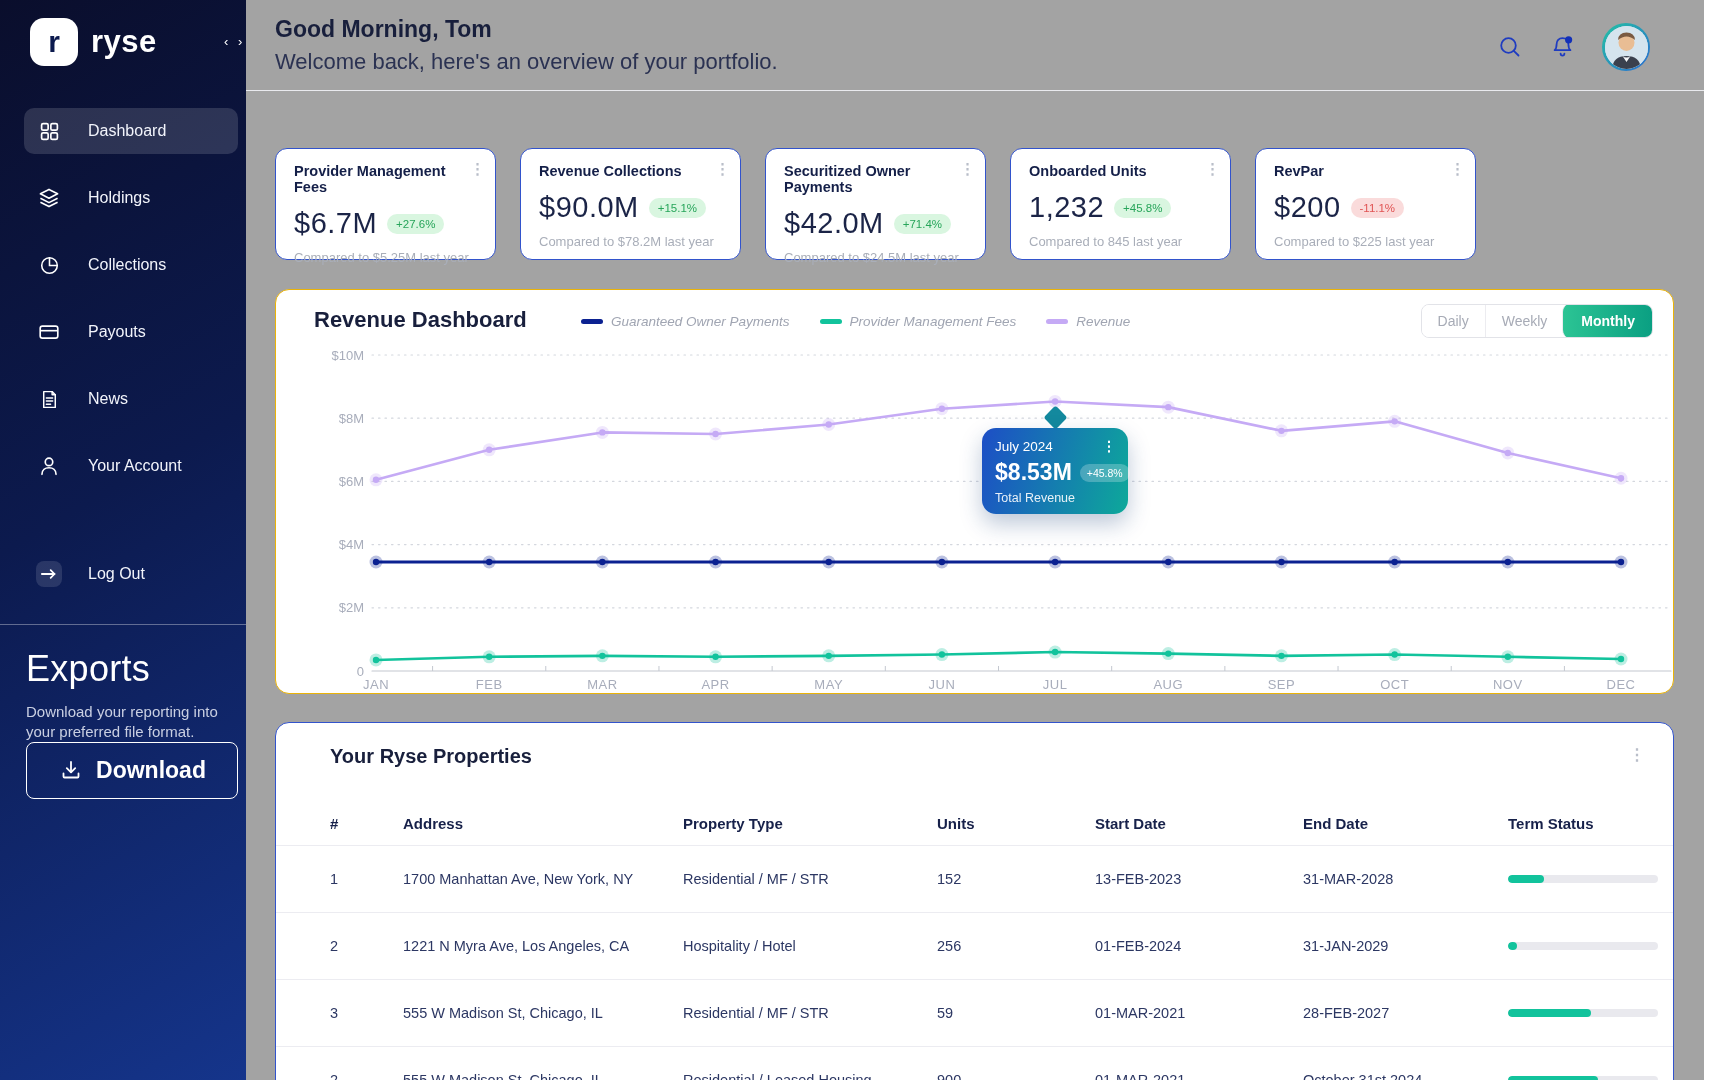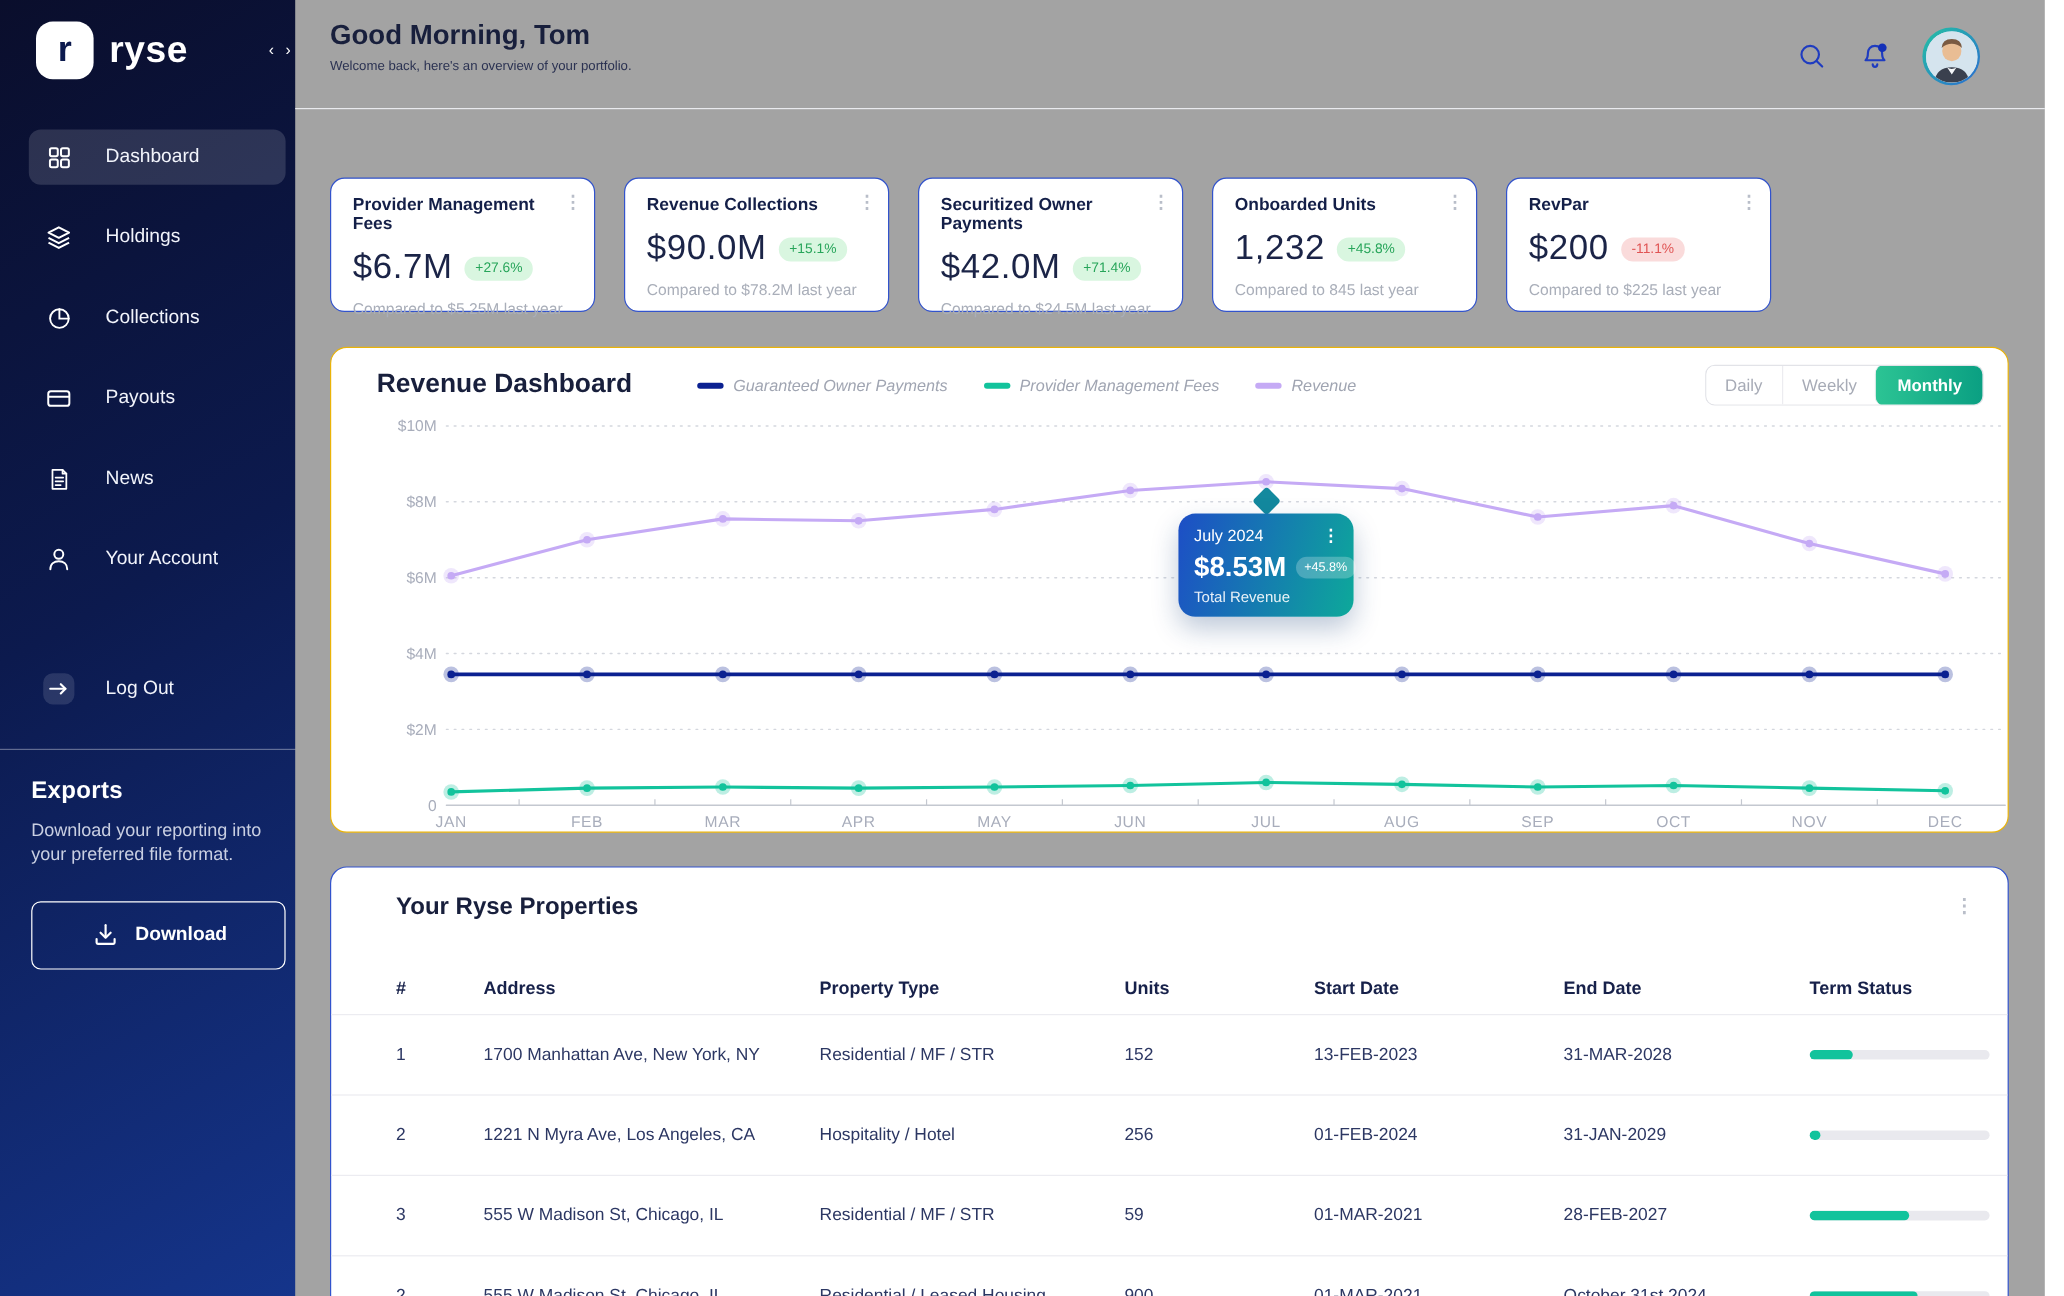--- a/index.html
+++ b/index.html
@@ -19,35 +19,35 @@
   .nav-item { position:relative; height:46px; margin:0 24px 21px 24px; display:flex;
     align-items:center; gap:26px; padding-left:12px; border-radius:10px; cursor:pointer;
     font-size:16px; color:#f2f4fb; }
   .nav-item.active { background:rgba(255,255,255,.14); }
   .nav-item.gap-top { margin-top:62px; }
   .nav-icon { width:26px; height:26px; display:flex; align-items:center; justify-content:center; }
   .nav-icon.boxed { background:rgba(255,255,255,.12); border-radius:8px; }
   .side-divider { position:absolute; left:0; top:624px; width:262px; height:1px;
     background:rgba(255,255,255,.35); }
   .exports { position:absolute; left:26px; top:648px; width:212px; }
-  .exports h2 { font-size:20px; font-weight:bold; letter-spacing:.3px; }
+  .exports h2 { font-size:36px; font-weight:normal; letter-spacing:.3px; }
   .exports p { margin-top:12px; font-size:15px; line-height:1.32; color:#c9cfe2; }
   .file-select { margin-top:22px; height:37px; border:1.2px solid rgba(255,255,255,.85);
     border-radius:8px; display:flex; align-items:center; justify-content:space-between;
     padding:0 12px 0 12px; cursor:pointer; }
   .file-select span { font-size:12.5px; color:#eef0f8; }
-  .download-btn { margin-top:28px; height:57px; border:1.6px solid #fff; border-radius:8px;
-    display:flex; align-items:center; justify-content:center; gap:12px; font-size:16px;
+  .download-btn { height:57px; border:1.6px solid #fff; border-radius:8px;
+    display:flex; align-items:center; justify-content:center; gap:12px; font-size:23px;
     font-weight:bold; color:#fff; background:transparent; cursor:pointer; width:100%; }
 
   
   .main { position:absolute; left:246px; top:0; width:1458px; height:1080px; background:#a3a3a3; }
   .topbar { position:absolute; left:0; top:0; width:100%; height:91px; border-bottom:1px solid #e9eaee; }
   .greeting { position:absolute; left:29px; top:16px; font-size:23px; font-weight:bold; color:#181f3c; }
-  .subtitle { position:absolute; left:29px; top:49px; font-size:11px; color:#2b3252; }
+  .subtitle { position:absolute; left:29px; top:49px; font-size:22px; color:#2b3252; }
   .top-icons { position:absolute; right:54px; top:23px; display:flex; align-items:center; gap:26px; }
   .icon-btn { cursor:pointer; display:flex; align-items:center; justify-content:center; position:relative; }
   .avatar { width:48px; height:48px; border-radius:50%;
     background:linear-gradient(135deg,#24c3a3,#2a6bd2); padding:2.5px; cursor:pointer; }
   .avatar-inner { width:43px; height:43px; border-radius:50%; overflow:hidden; background:#d5e4ee; }
 
   
   .kpi-row { position:absolute; left:29px; top:148px; display:flex; gap:24px; }
   .kpi-card { width:221px; height:112px; border:1px solid #3253cc; border-radius:12px;
     background:#fff; padding:14px 14px 0 18px; position:relative; }

